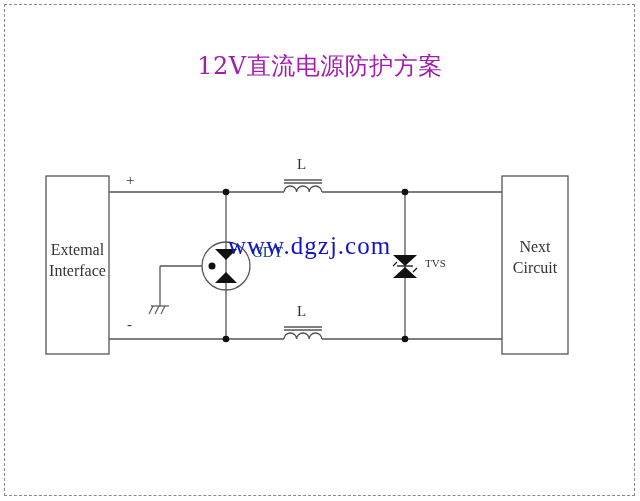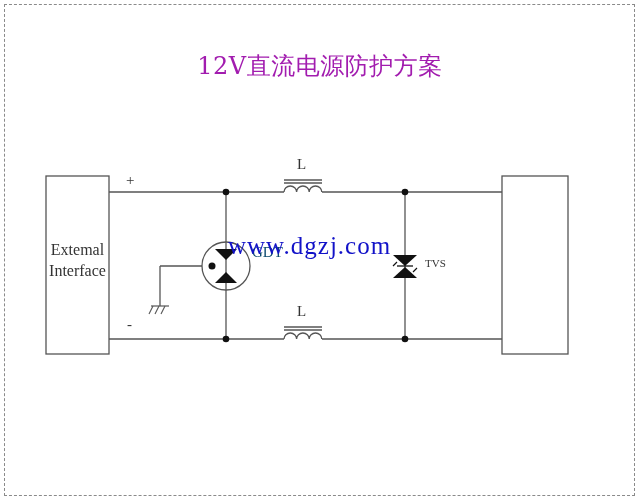--- a/index.html
+++ b/index.html
@@ -95,20 +95,22 @@
   <circle cx="405" cy="192" r="3.3" fill="#111"></circle>
   <circle cx="405" cy="339" r="3.3" fill="#111"></circle>
 </svg>
 
 <div class="box-label" style="left:46px; top:240px; width:63px; font-size:16px;">
   <div>Extemal</div>
   <div>Interface</div>
 </div>
 
 <div class="box-label" style="left:502px; top:237px; width:66px; font-size:16px;">
+  <div>Next</div>
+  <div>Circuit</div>
 </div>
 
 <div class="small-label" style="left:126px; top:172px; font-size:15px;">+</div>
 <div class="small-label" style="left:127px; top:316px; font-size:15px;">-</div>
 
 <div class="small-label" style="left:297px; top:156px; font-size:15px;">L</div>
 <div class="small-label" style="left:297px; top:303px; font-size:15px;">L</div>
 
 <div class="small-label" style="left:252px; top:244px; font-size:15px; color:#0c4a6e;">GDT</div>
 <div class="small-label" style="left:425px; top:257px; font-size:11px;">TVS</div>

